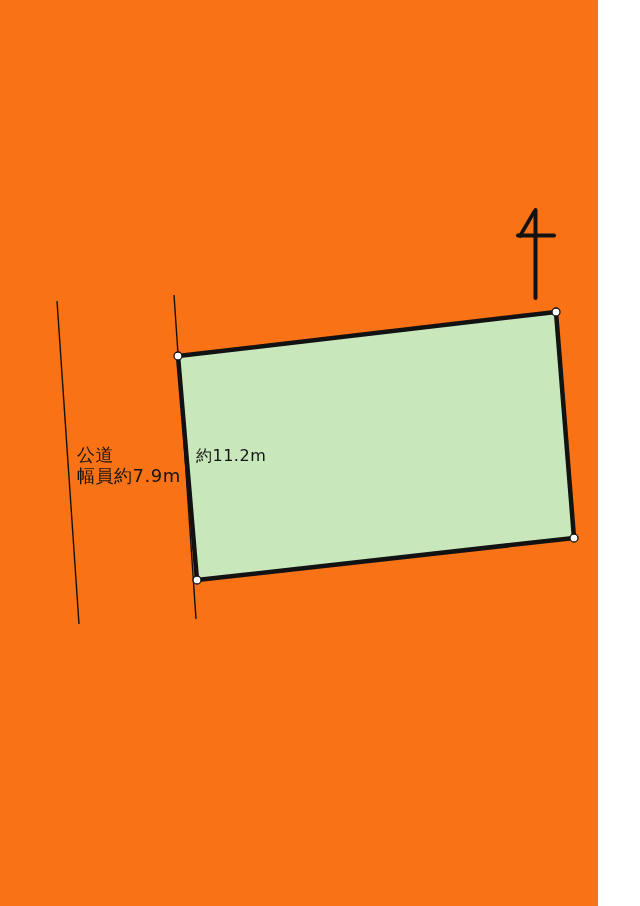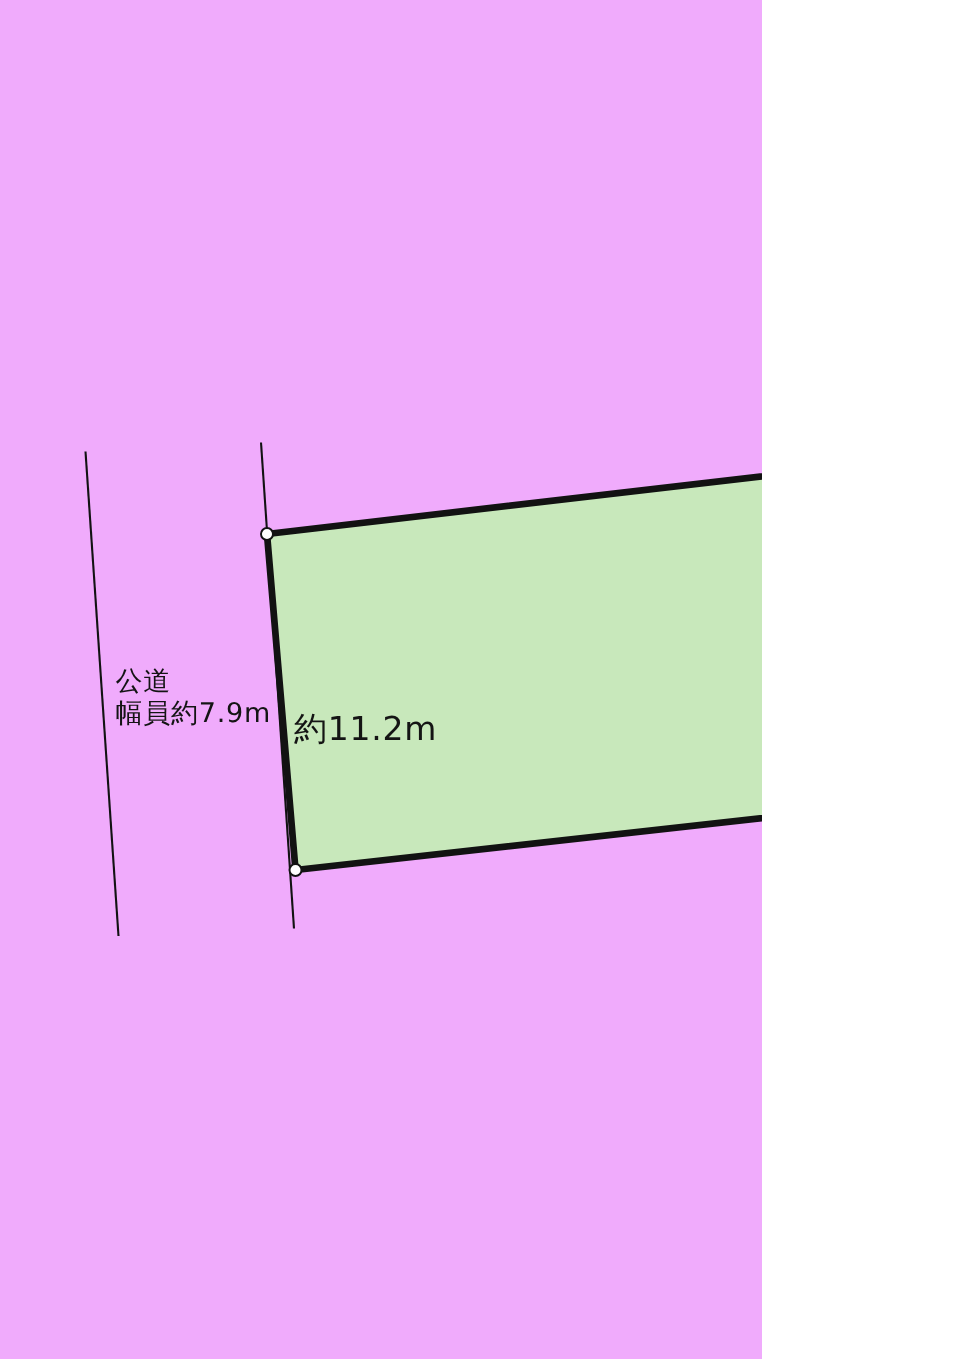--- a/index.html
+++ b/index.html
@@ -3,23 +3,23 @@
 <meta charset="utf-8">
 <style>
   html, body {
     margin: 0;
     padding: 0;
     background: #ffffff;
     font-family: "DejaVu Sans", sans-serif;
   }
   .canvas {
     position: relative;
-    width: 508px;
+    width: 598px;
     height: 906px;
-    background: #f0abfc;
+    background: #f97316;
     overflow: hidden;
   }
   .diagram-svg {
     position: absolute;
     left: 0;
     top: 0;
   }
   .label {
     position: absolute;
     color: #141414;
@@ -27,22 +27,22 @@
     letter-spacing: 0.5px;
   }
   .road-label {
     left: 77px;
     top: 444px;
     font-size: 18px;
     line-height: 21px;
   }
   .frontage-label {
     left: 196px;
-    top: 471px;
-    font-size: 22px;
+    top: 446px;
+    font-size: 16px;
   }
 </style>
 </head>
 <body>
 
 <div class="canvas">
 
   <svg class="diagram-svg" width="640" height="906" viewBox="0 0 640 906">
 
     <line x1="57" y1="301" x2="79" y2="624" stroke="#121212" stroke-width="1.4"></line>

